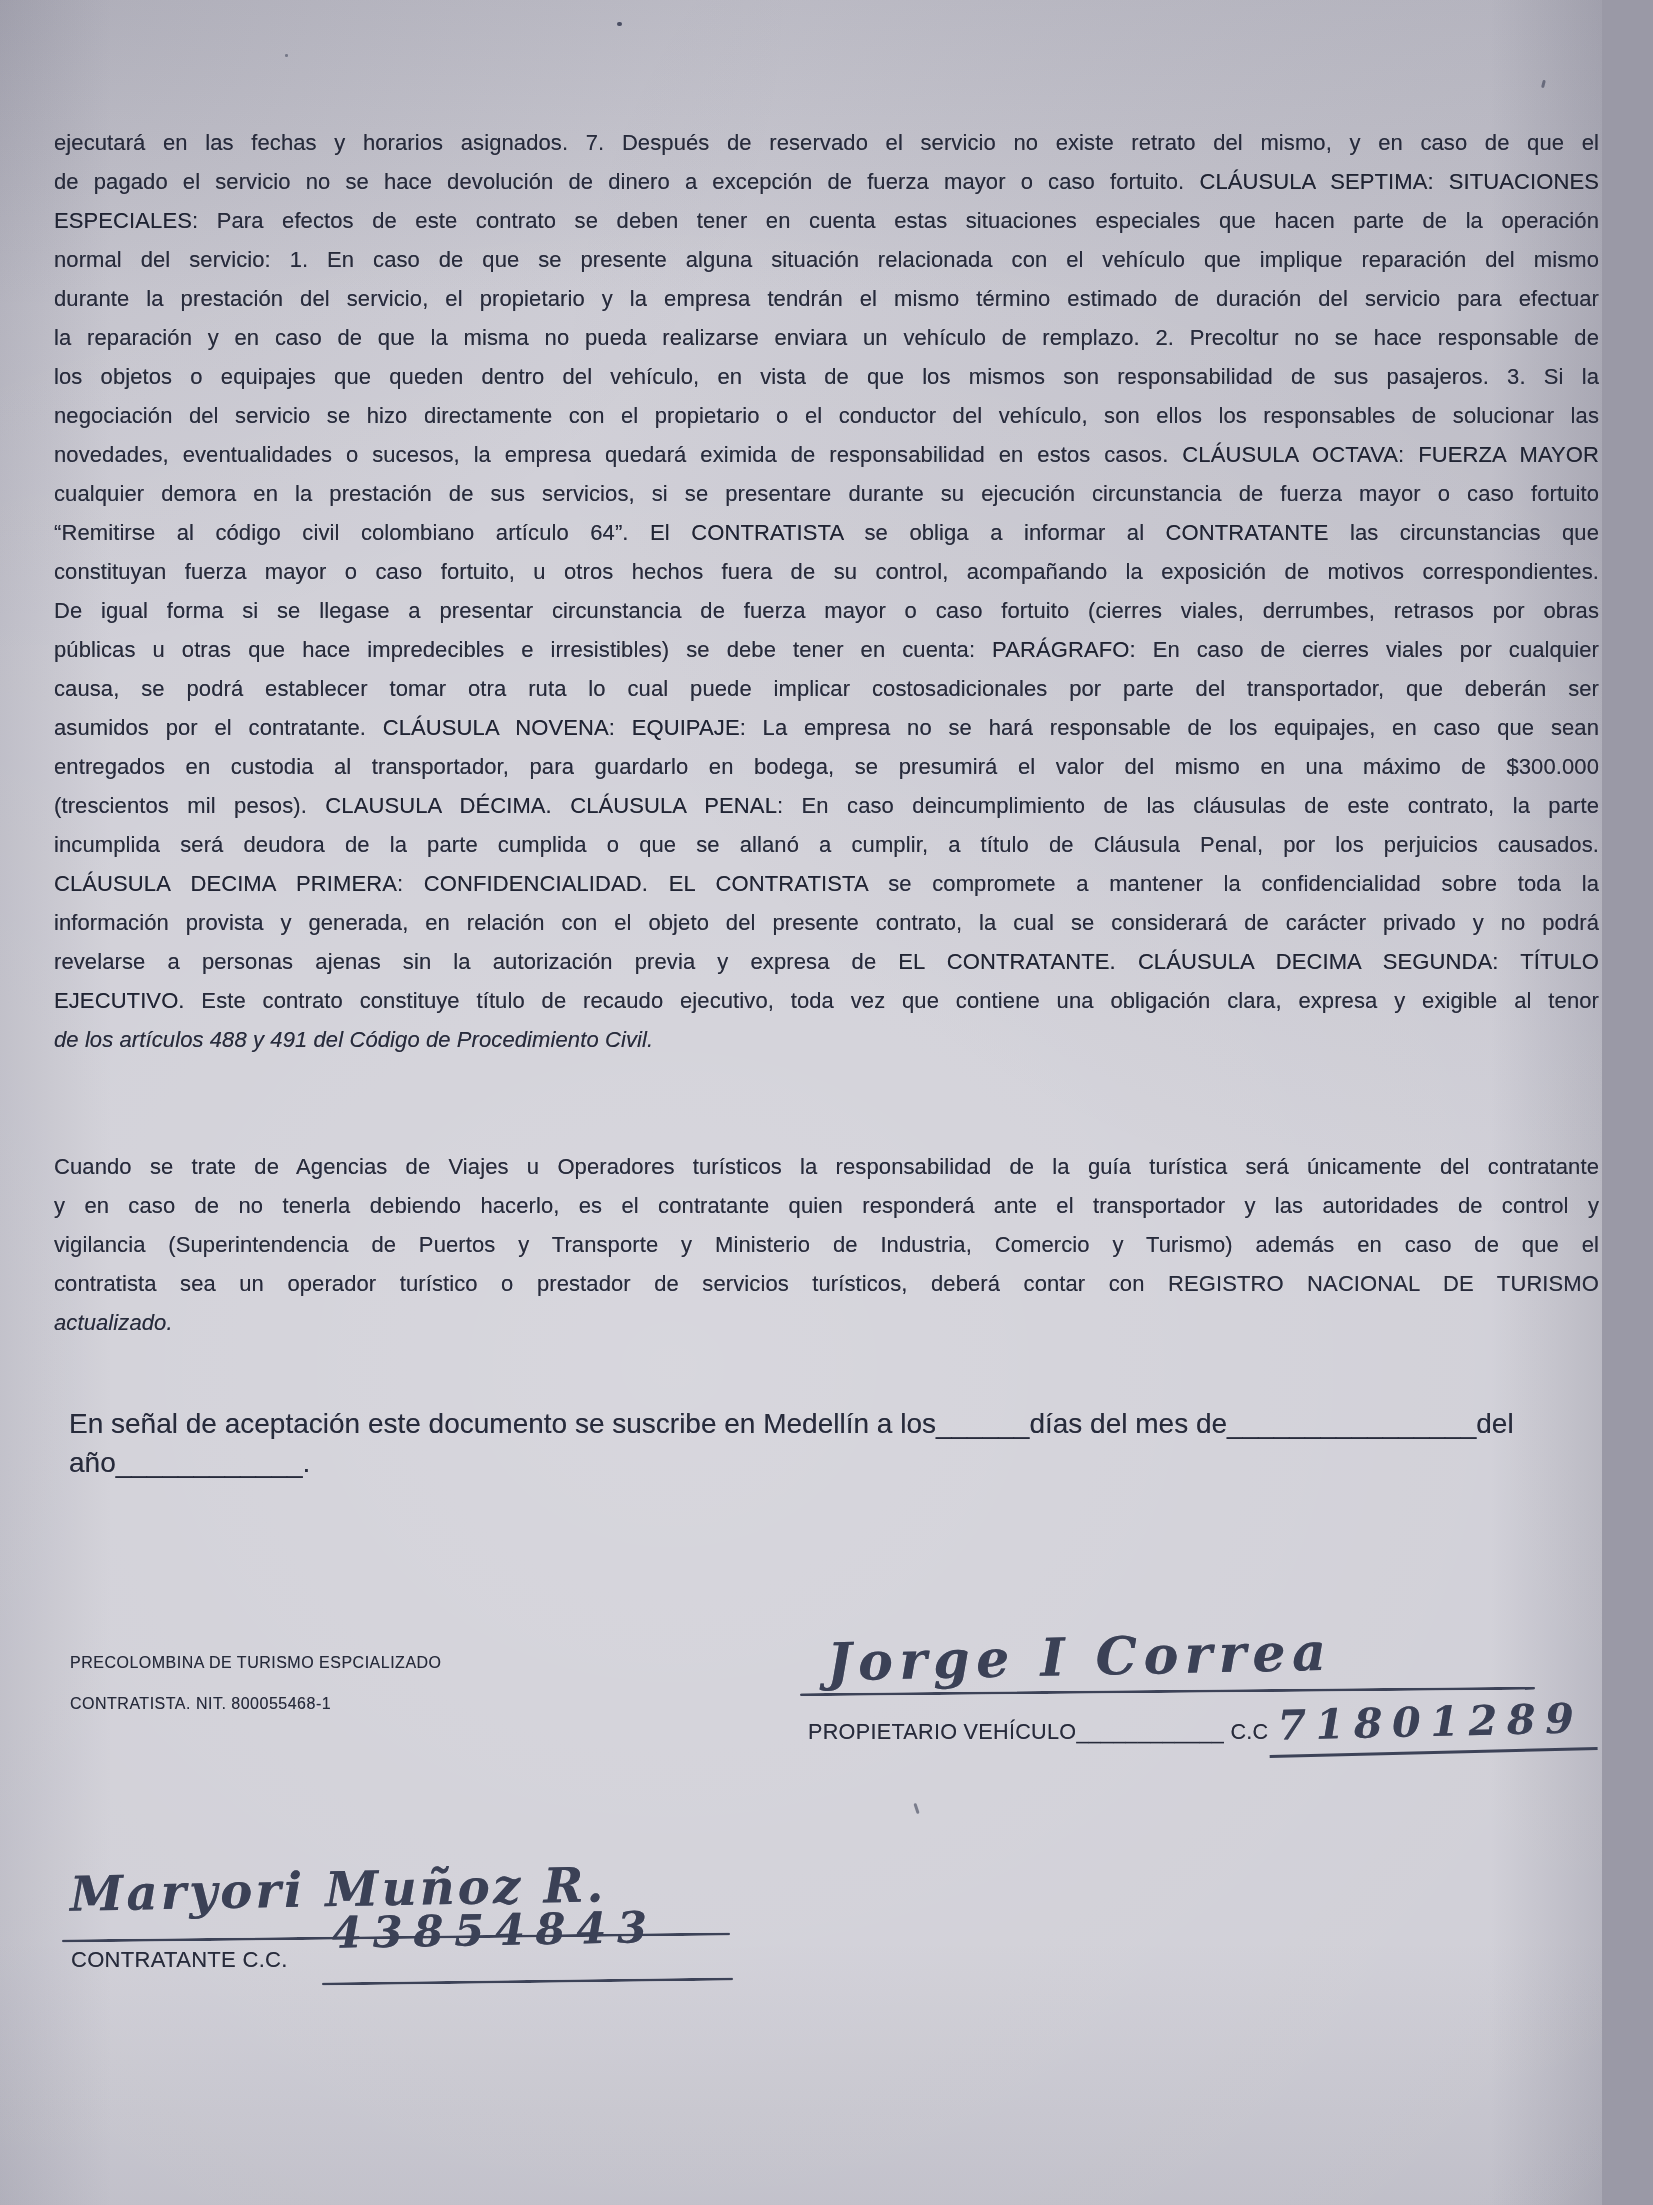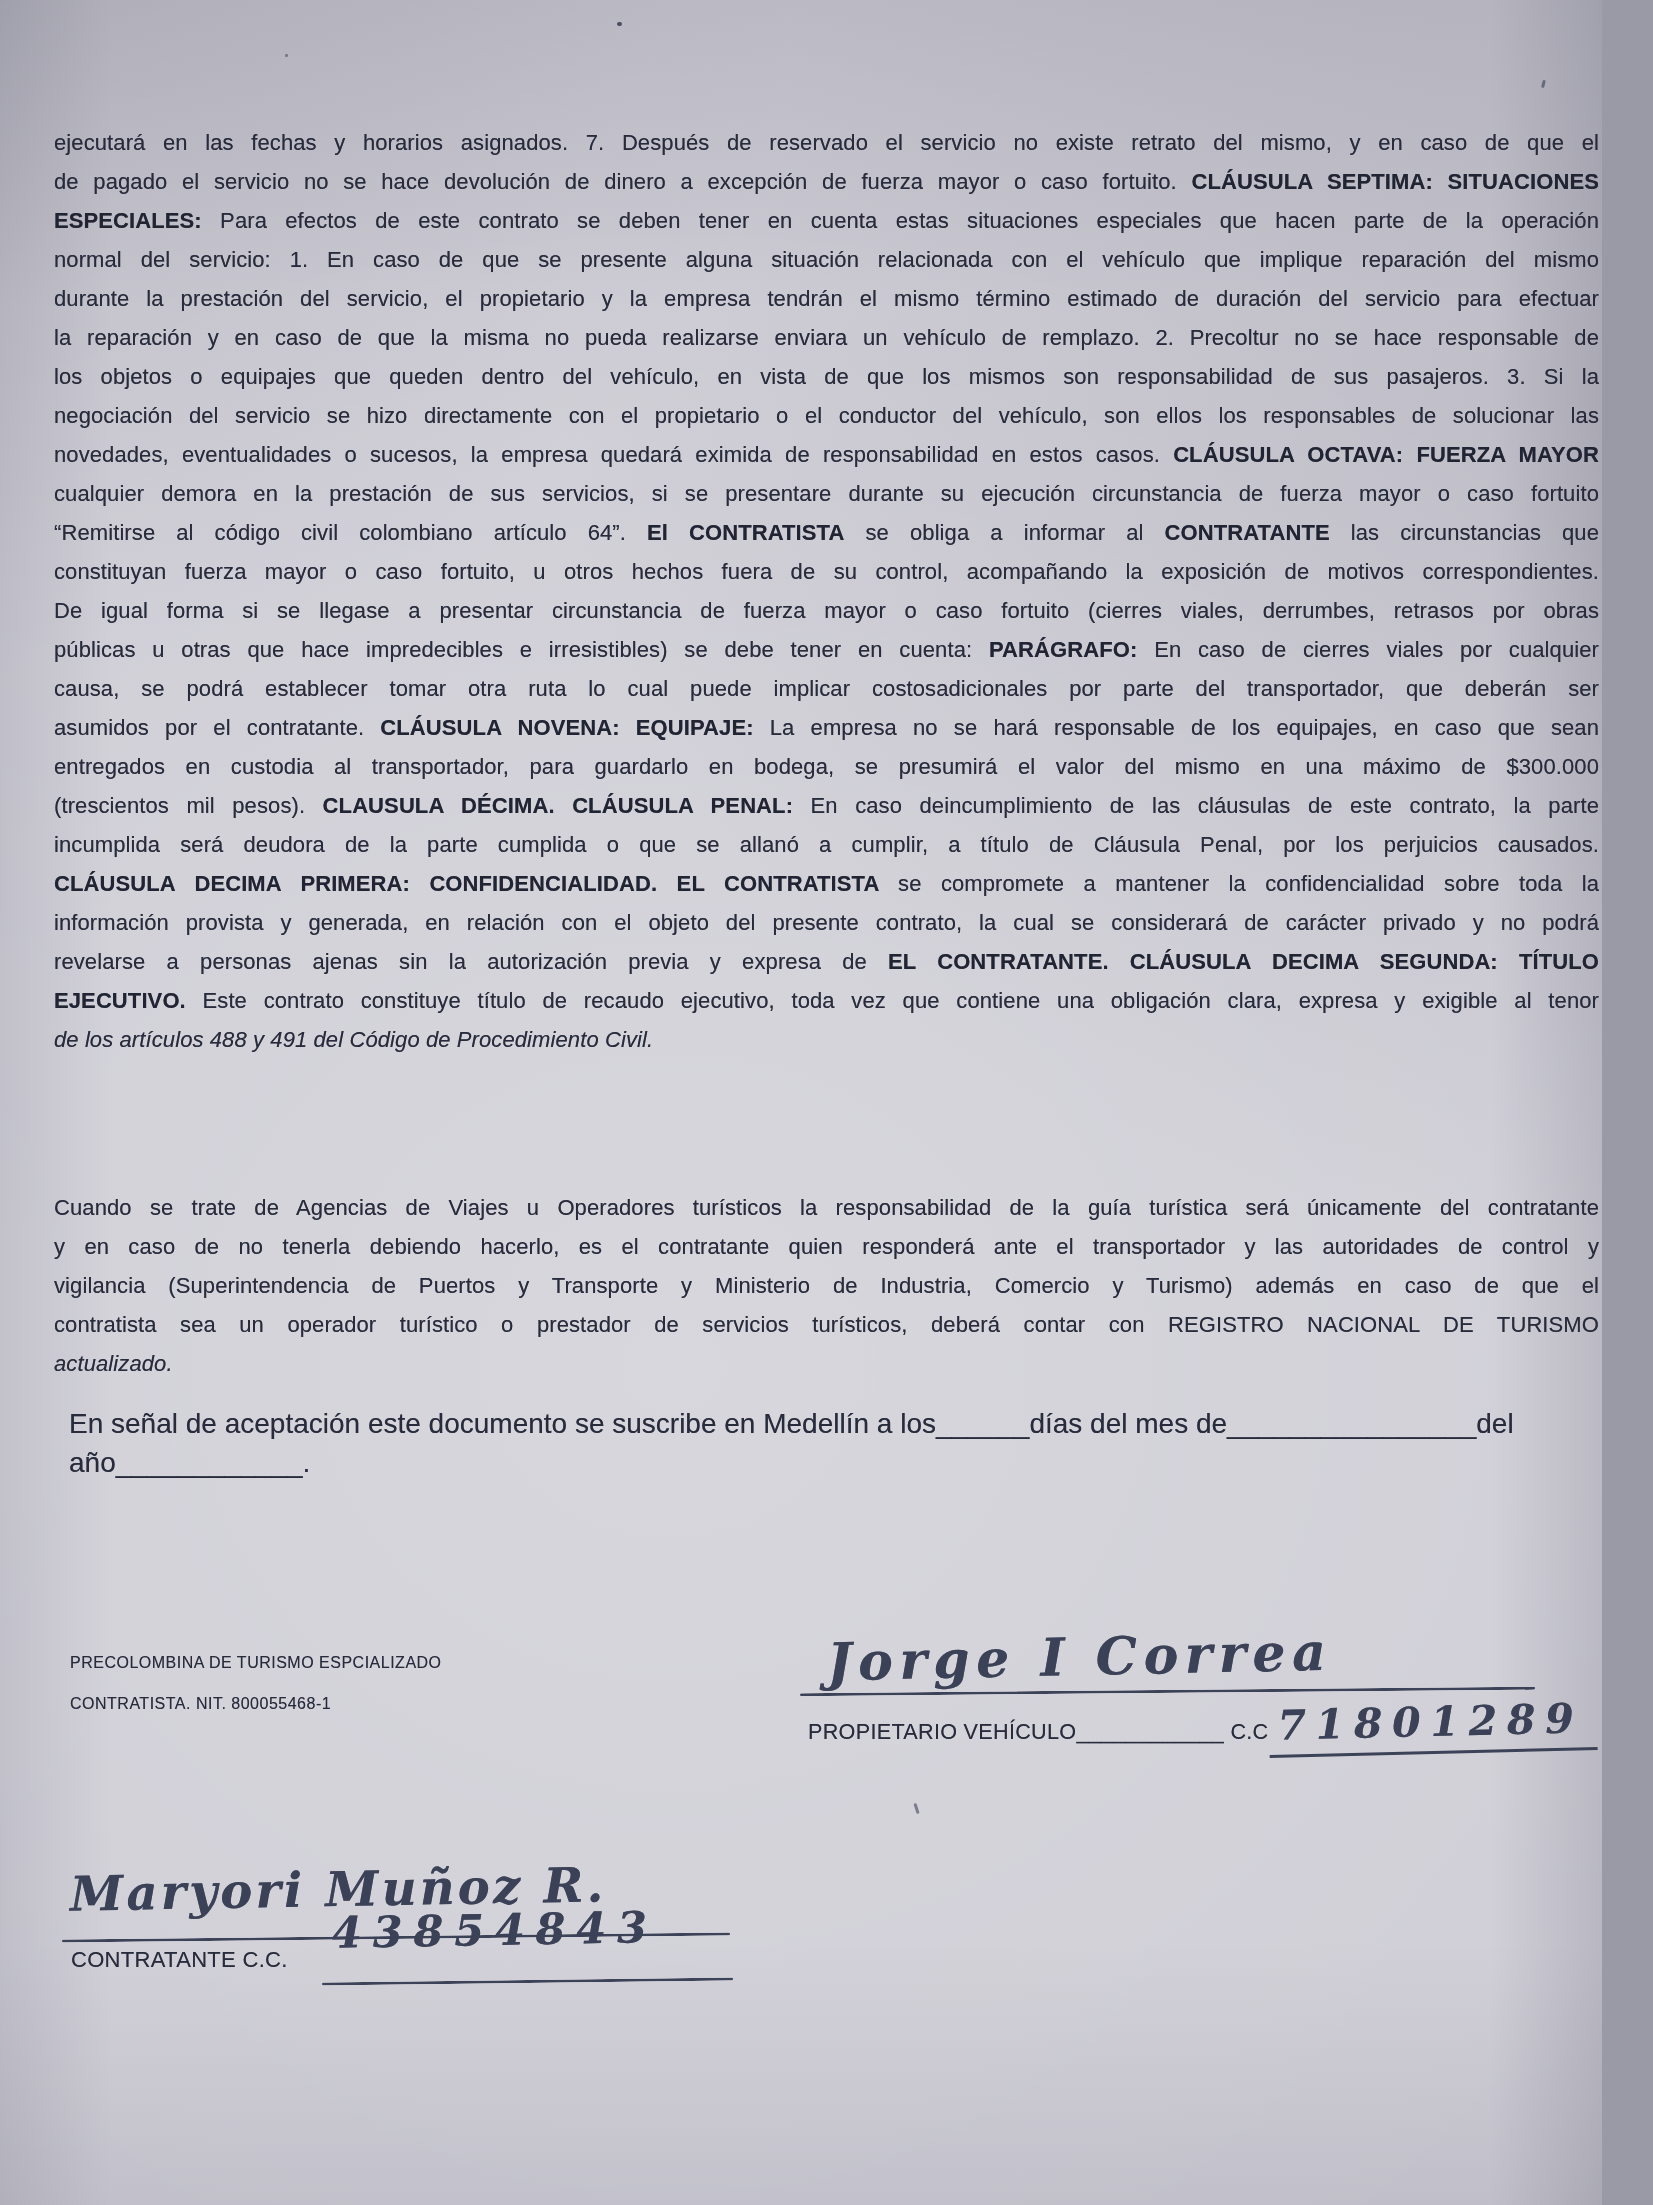--- a/index.html
+++ b/index.html
@@ -19,21 +19,21 @@
   }
   .textcol{position:absolute;left:54px;width:1545px;}
   .line{
     text-align:justify;text-align-last:justify;
     font-size:22px;line-height:39px;
     letter-spacing:0.1px;
     text-shadow:0 0 0.5px rgba(45,50,70,.55);
     white-space:normal;
   }
   .line.last{text-align-last:left;font-style:italic;}
-  .b{font-weight:bold;color:#20243390;color:#202433;}
+  .b{font-weight:normal;color:#20243390;color:#202433;}
   .acceptance{
     position:absolute;left:69px;top:1404px;width:1546px;
     font-size:28px;line-height:39px;
     text-shadow:0 0 0.5px rgba(45,50,70,.55);
   }
   .sig-left{
     position:absolute;left:70px;top:1642px;
     font-size:16px;line-height:41px;letter-spacing:0.5px;
     text-shadow:0 0 0.5px rgba(45,50,70,.5);
   }
@@ -100,21 +100,21 @@
       <div class="line"><span>entregados en custodia al transportador, para guardarlo en bodega, se presumirá el valor del mismo en una máximo de $300.000</span></div>
       <div class="line"><span>(trescientos mil pesos). </span><span class="b">CLAUSULA DÉCIMA. CLÁUSULA PENAL: </span><span>En caso deincumplimiento de las cláusulas de este contrato, la parte</span></div>
       <div class="line"><span>incumplida será deudora de la parte cumplida o que se allanó a cumplir, a título de Cláusula Penal, por los perjuicios causados.</span></div>
       <div class="line"><span class="b">CLÁUSULA DECIMA PRIMERA: CONFIDENCIALIDAD. EL CONTRATISTA </span><span>se compromete a mantener la confidencialidad sobre toda la</span></div>
       <div class="line"><span>información provista y generada, en relación con el objeto del presente contrato, la cual se considerará de carácter privado y no podrá</span></div>
       <div class="line"><span>revelarse a personas ajenas sin la autorización previa y expresa de </span><span class="b">EL CONTRATANTE. CLÁUSULA DECIMA SEGUNDA: TÍTULO</span></div>
       <div class="line"><span class="b">EJECUTIVO. </span><span>Este contrato constituye título de recaudo ejecutivo, toda vez que contiene una obligación clara, expresa y exigible al tenor</span></div>
       <div class="line last"><span>de los artículos 488 y 491 del Código de Procedimiento Civil.</span></div>
     </div>
 
-  <div id="p2" class="textcol" style="top:1147px;margin-top:41px;">
+  <div id="p2" class="textcol" style="top:1147px;">
       <div class="line"><span>Cuando se trate de Agencias de Viajes u Operadores turísticos la responsabilidad de la guía turística será únicamente del contratante</span></div>
       <div class="line"><span>y en caso de no tenerla debiendo hacerlo, es el contratante quien responderá ante el transportador y las autoridades de control y</span></div>
       <div class="line"><span>vigilancia (Superintendencia de Puertos y Transporte y Ministerio de Industria, Comercio y Turismo) además en caso de que el</span></div>
       <div class="line"><span>contratista sea un operador turístico o prestador de servicios turísticos, deberá contar con REGISTRO NACIONAL DE TURISMO</span></div>
       <div class="line last"><span>actualizado.</span></div>
     </div>
 
   <div class="acceptance">En señal de aceptación este documento se suscribe en Medellín a los______días del mes de________________del año____________.</div>
 
   <div class="sig-left">

